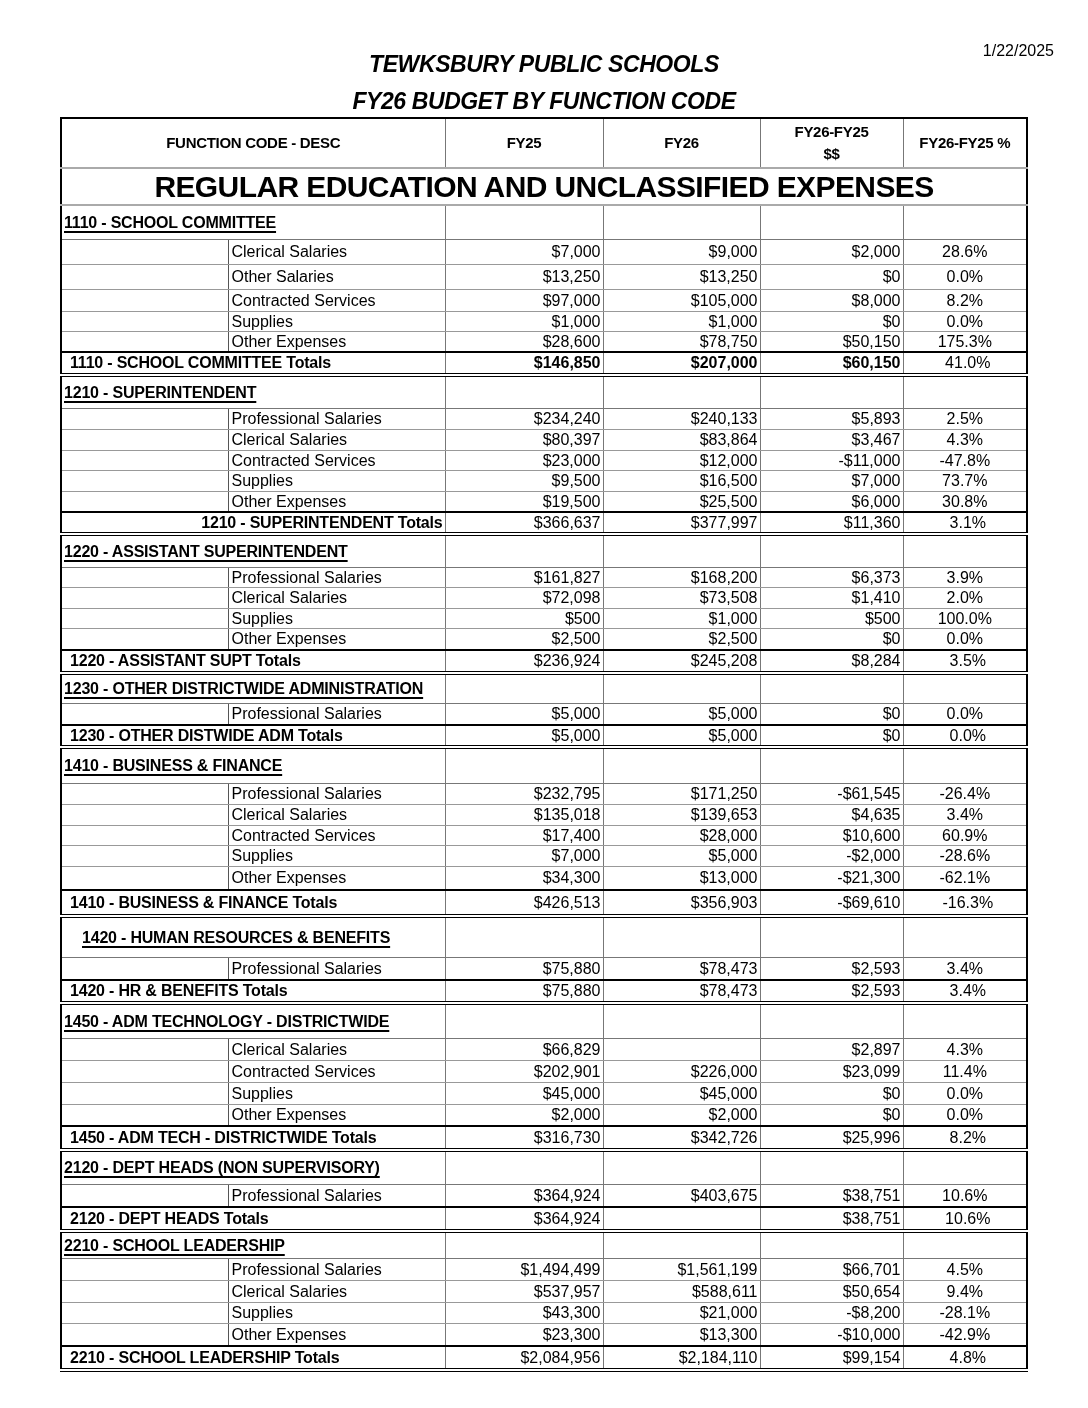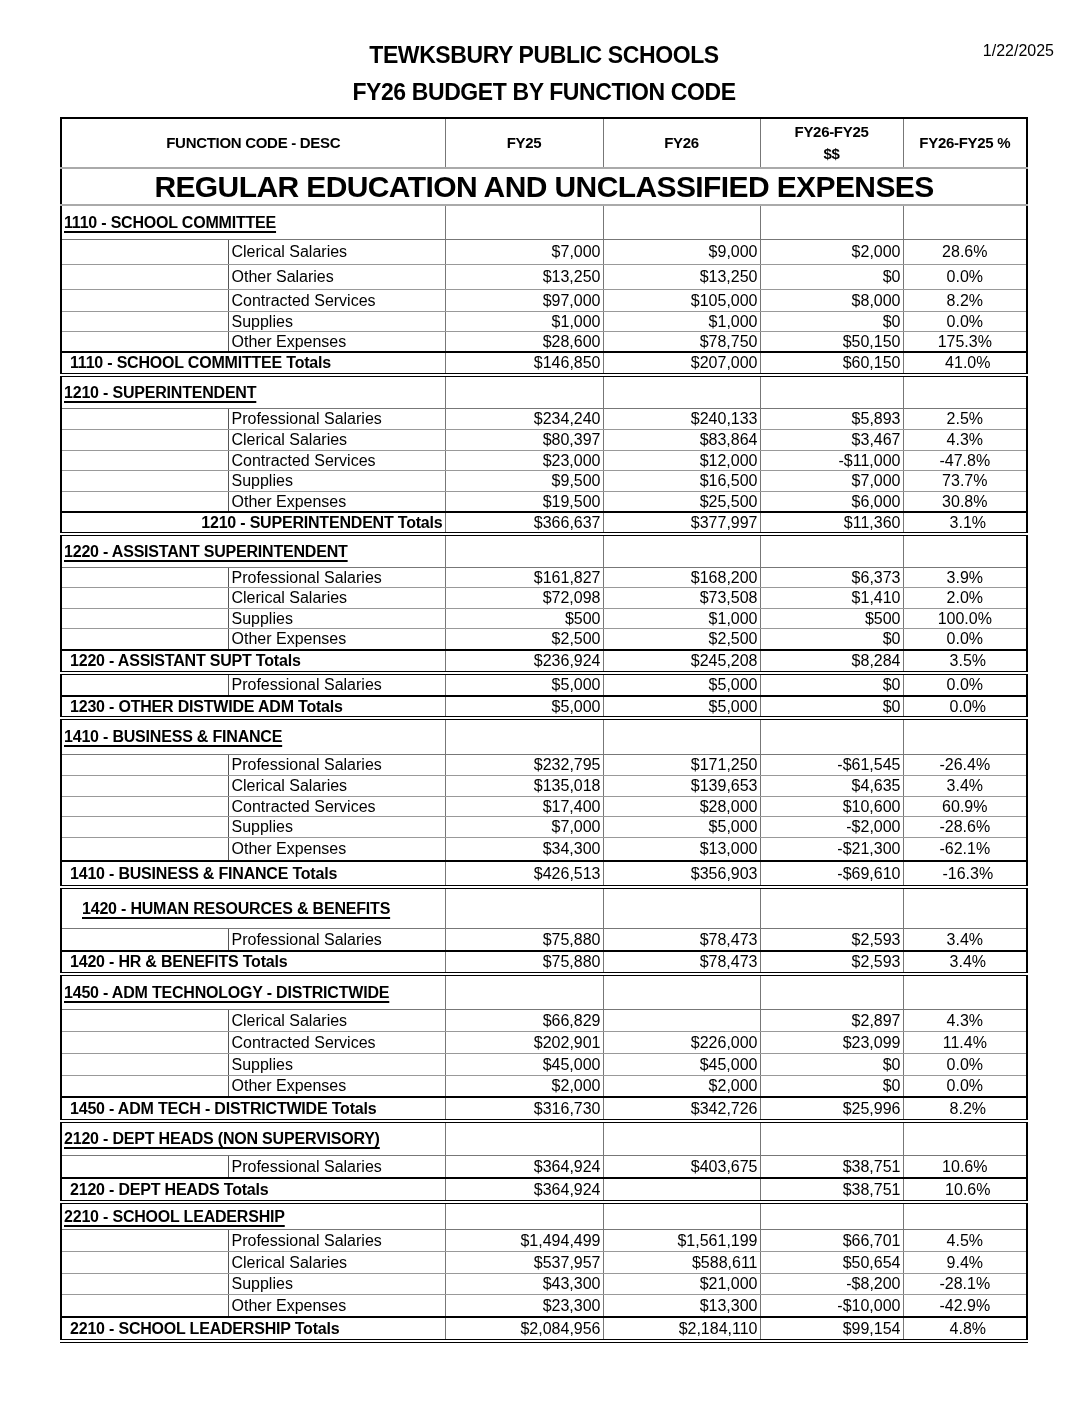--- a/index.html
+++ b/index.html
@@ -2,21 +2,21 @@
 <html><head>
 <meta charset="utf-8">
 <style>
   html, body { margin: 0; padding: 0; background: #ffffff; }
   body {
     width: 1088px; height: 1408px; position: relative; overflow: hidden;
     font-family: "Liberation Sans", "DejaVu Sans", sans-serif; color: #000;
   }
   .title {
     position: absolute; left: 0; width: 1088px; text-align: center;
-    font-weight: bold; font-size: 23px; letter-spacing: -0.4px;
+    font-weight: bold; font-style: italic; font-size: 23px; letter-spacing: -0.4px; margin-top: 9px;
   }
   .title.t1 { top: 42px; }
   .title.t2 { top: 79px; }
   .date { position: absolute; top: 42px; right: 34px; font-size: 16px; }
 
   table.budget {
     position: absolute; left: 60px; top: 117px;
     border-collapse: collapse; table-layout: fixed; width: 968px;
     border: 2px solid #000; font-size: 16px;
   }
@@ -51,21 +51,21 @@
   tr.item td.blank { border-right: 1px solid #555; }
   tr.item td.desc { text-align: left; padding-left: 3px; border-left: 1px solid #555; }
   td.num { text-align: right; padding-right: 3px; }
   td.pct { text-align: center; }
   tr.total td {
     font-size: 16px; border-top: 2px solid #000;
     border-bottom: 4px double #000;
     padding-left: 8px;
   }
   tr.total td.tot-label { font-weight: bold; letter-spacing: -0.2px; border-right: none; }
-  tr.total.bold-vals td.num { font-weight: normal; }
+  tr.total.bold-vals td.num { font-weight: bold; }
 </style>
 </head>
 <body>
 
 <div class="title t1">TEWKSBURY PUBLIC SCHOOLS</div>
 <div class="title t2">FY26 BUDGET BY FUNCTION CODE</div>
 <div class="date">1/22/2025</div>
 
 <table class="budget">
   <colgroup>
@@ -236,20 +236,27 @@
         <td class="num">$0</td>
         <td class="pct">0.0%</td>
       </tr>
       <tr class="total">
         <td class="tot-label" colspan="2" style="height: 20px;">1220 - ASSISTANT SUPT Totals</td>
         <td class="num">$236,924</td>
         <td class="num">$245,208</td>
         <td class="num">$8,284</td>
         <td class="pct">3.5%</td>
       </tr>
+      <tr class="sec">
+        <td class="sec-label" colspan="2" style="height: 28px;">1230 - OTHER DISTRICTWIDE ADMINISTRATION</td>
+        <td></td>
+        <td></td>
+        <td></td>
+        <td></td>
+      </tr>
       <tr class="item">
         <td class="blank" style="height: 20px;"></td>
         <td class="desc">Professional Salaries</td>
         <td class="num">$5,000</td>
         <td class="num">$5,000</td>
         <td class="num">$0</td>
         <td class="pct">0.0%</td>
       </tr>
       <tr class="total">
         <td class="tot-label" colspan="2" style="height: 19px;">1230 - OTHER DISTWIDE ADM Totals</td>

